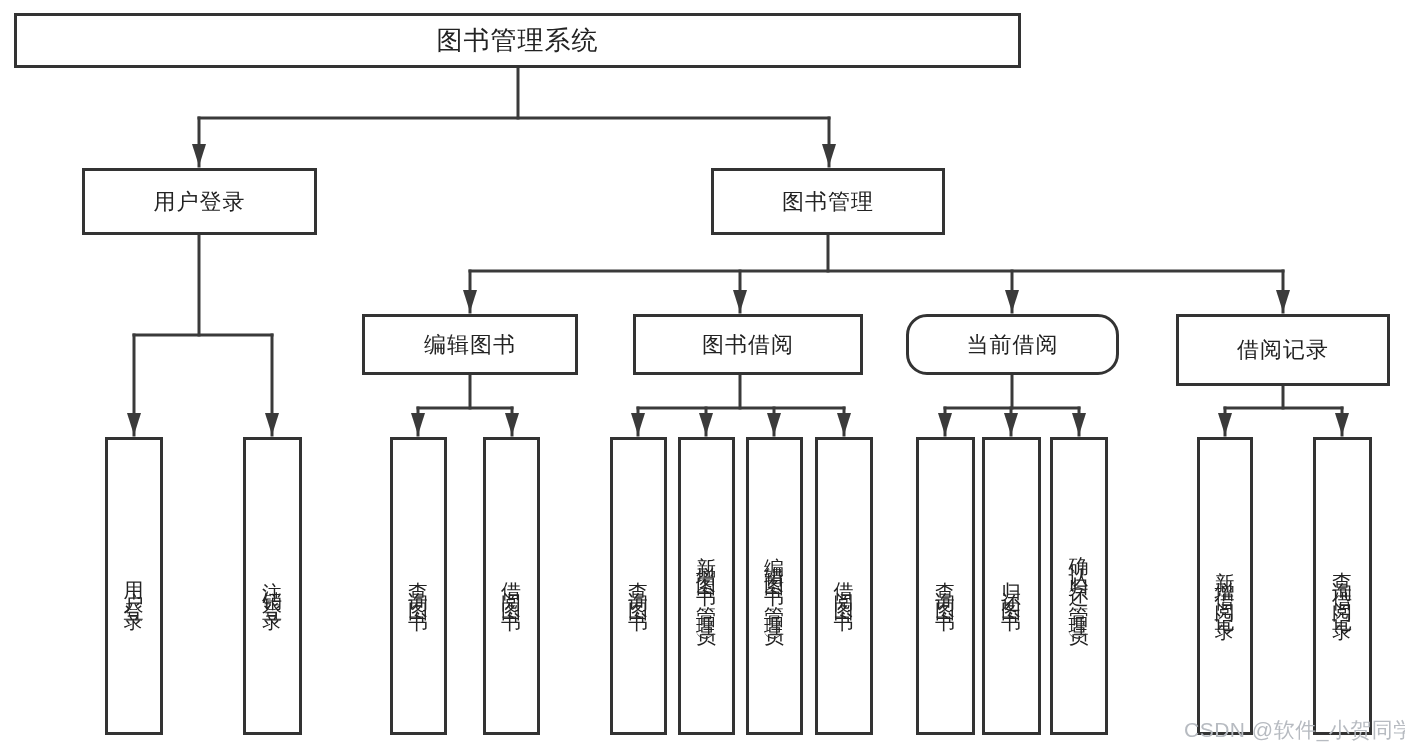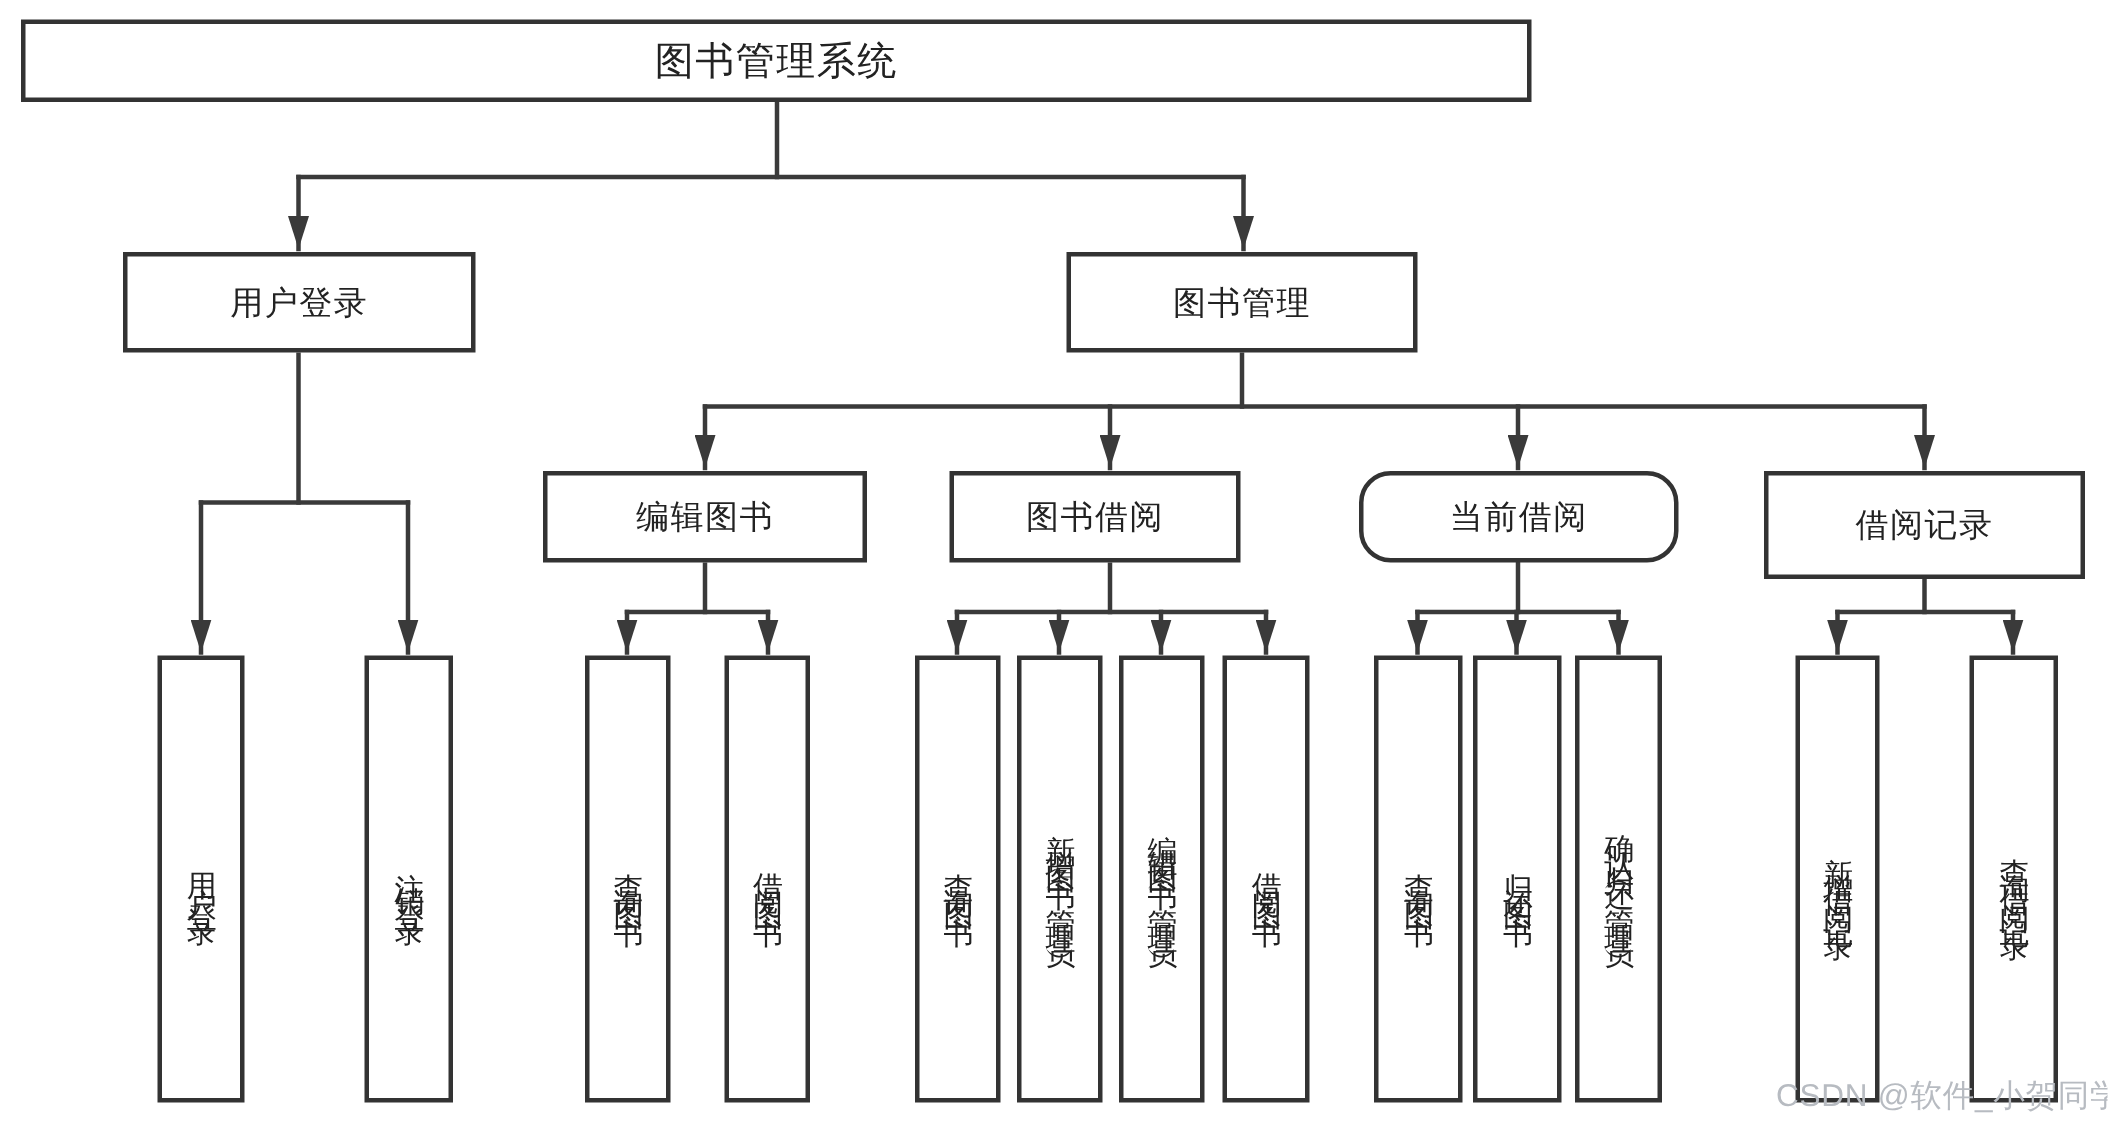--- a/index.html
+++ b/index.html
@@ -95,21 +95,21 @@
     <line x1="1225" y1="408" x2="1225" y2="435" marker-end="url(#arrow)"></line>
     <line x1="1342" y1="408" x2="1342" y2="435" marker-end="url(#arrow)"></line>
   </svg>
 
   <div class="box h-box root-box" style="left:14px;top:13px;width:1007px;height:55px;">图书管理系统</div>
 
   <div class="box h-box" style="left:82px;top:168px;width:235px;height:67px;">用户登录</div>
   <div class="box h-box" style="left:711px;top:168px;width:234px;height:67px;">图书管理</div>
 
   <div class="box h-box" style="left:362px;top:314px;width:216px;height:61px;">编辑图书</div>
-  <div class="box h-box" style="left:633px;top:314px;width:194px;height:61px;">图书借阅</div>
+  <div class="box h-box" style="left:633px;top:314px;width:230px;height:61px;">图书借阅</div>
   <div class="box h-box" style="left:906px;top:314px;width:213px;height:61px;border-radius:21px;">当前借阅</div>
   <div class="box h-box" style="left:1176px;top:314px;width:214px;height:72px;">借阅记录</div>
 
   <div class="box v-box" style="left:105px;top:437px;width:58px;height:298px;">
     <span>用户登录</span>
   </div>
   <div class="box v-box" style="left:243px;top:437px;width:59px;height:298px;">
     <span>注销登录</span>
   </div>
 

